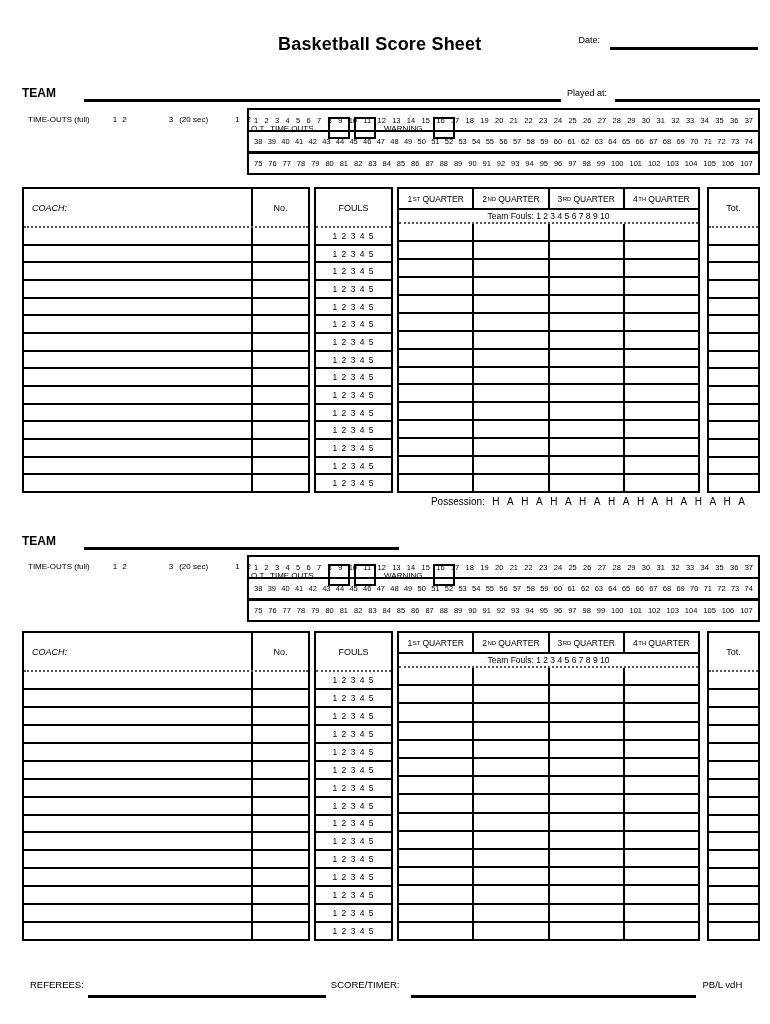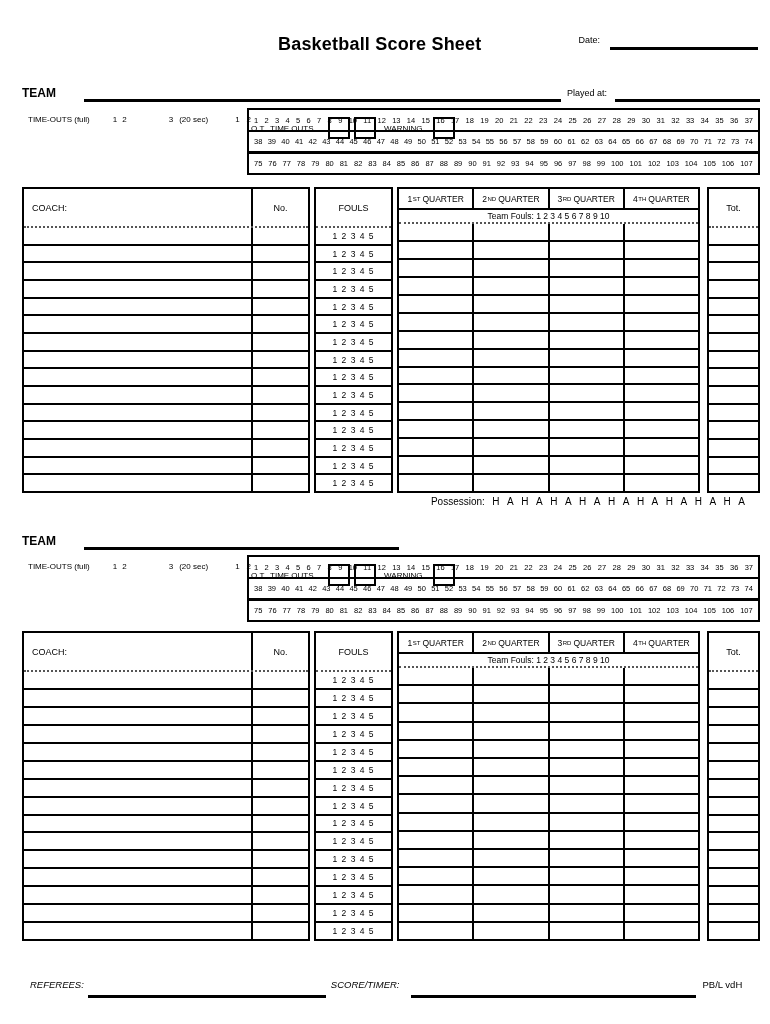--- a/index.html
+++ b/index.html
@@ -46,21 +46,21 @@
   
   .maintable { display:flex; margin-top:12px; height:306px; }
   .maintable.second { margin-top:9px; height:310px; }
   .tbox { border:2.5px solid #000; display:flex; flex-direction:column; background:#fff; }
   .tbox-left { flex:1 1 auto; }
   .tbox-fouls { width:79px; margin-left:4px; }
   .tbox-q { width:303px; margin-left:4px; }
   .tbox-tot { width:53px; margin-left:7px; }
   .thead { border-bottom:2px dotted #555; flex:0 0 auto; }
   .th-left { height:39px; display:flex; }
-  .th-coach { flex:1; display:flex; align-items:center; padding-left:8px; font-size:9px; }
+  .th-coach { flex:1; display:flex; align-items:center; padding-left:8px; font-size:9px;font-style:italic; }
   .th-no { width:57px; border-left:2px solid #000; display:flex; align-items:center; justify-content:center; font-size:9px; }
   .th-fouls { height:39px; display:flex; align-items:center; justify-content:center; font-size:9px; }
   .th-tot { height:39px; display:flex; align-items:center; justify-content:center; font-size:9px; }
   .th-q { height:35px; display:flex; flex-direction:column; }
   .q-cells { display:flex; height:21px; border-bottom:2px solid #000; }
   .q-cell { flex:1; display:flex; align-items:center; justify-content:center; font-size:8.5px; border-right:2px solid #000; }
   .q-cell:last-child { border-right:none; }
   .q-cell sup { font-size:6px; margin:0 2px 0 0.5px; }
   .q-tf { flex:1; display:flex; align-items:center; justify-content:center; font-size:8.5px; }
   .tbody { flex:1 1 auto; display:flex; flex-direction:column; }
@@ -72,21 +72,21 @@
   .cell-q { flex:1; border-right:2px solid #000; }
   .cell-q:last-child { border-right:none; }
 
   
   .possession { display:flex; justify-content:flex-end; align-items:center; height:17px; padding-right:15px; font-size:10px; }
   .possession .pos-label { }
   .pos-letter { display:inline-block; margin-left:7.5px; }
 
   
   .footer { display:flex; align-items:flex-end; height:21px; margin-top:36px; padding-left:8px; font-size:9.5px; }
-  .f-label { margin-bottom:8px;font-style:italic; }
+  .f-label { margin-bottom:8px; }
   .f-line1 { width:238px; margin-left:4px; }
   .f-line2 { width:285px; margin-left:12px; }
   .f-gap1 { margin-left:5px; }
   .f-credit { margin-left:6px; margin-bottom:8px; }
 </style>
 </head>
 <body>
 
 <div class="page">
 

